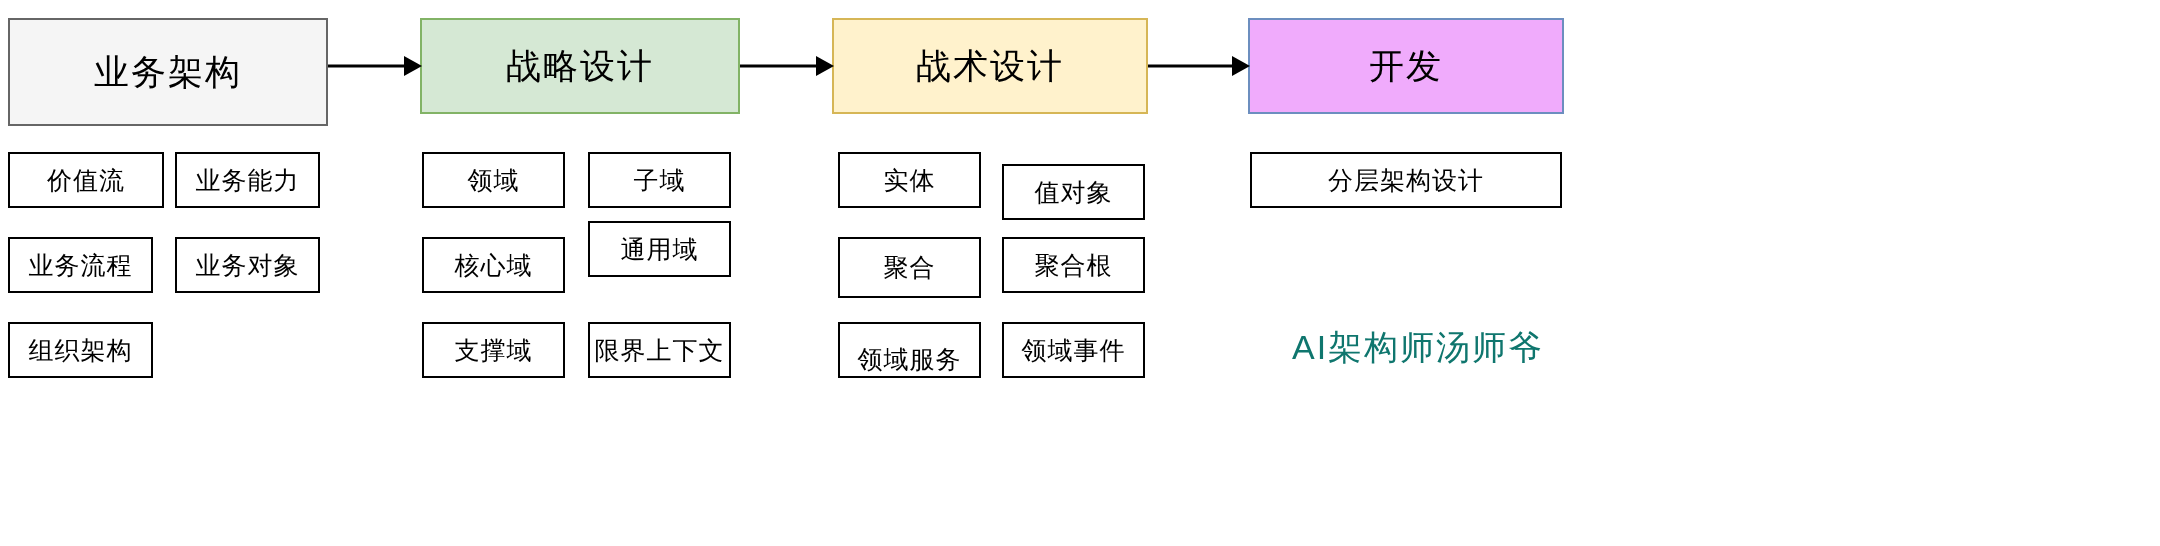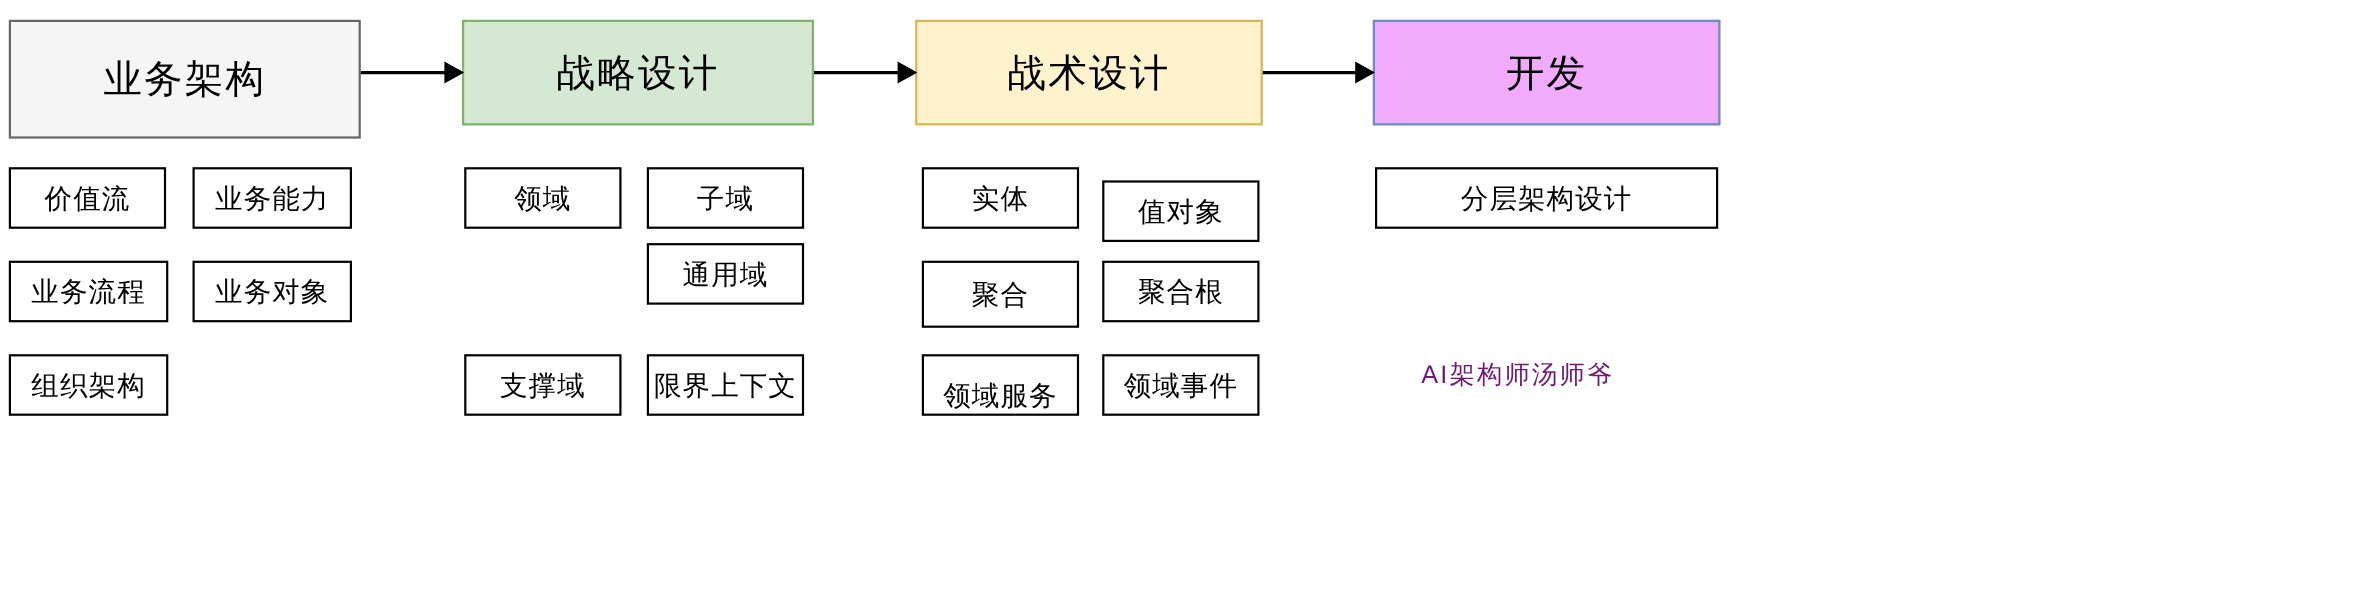--- a/index.html
+++ b/index.html
@@ -59,22 +59,22 @@
 
   
   .arrow-svg {
     position: absolute;
     overflow: visible;
   }
 
   
   .watermark {
     position: absolute;
-    font-size: 23px;
-    color: #701a75;
+    font-size: 34px;
+    color: #0f766e;
     letter-spacing: 2px;
     white-space: nowrap;
     user-select: none;
   }
 </style>
 </head>
 <body>
 
 <div id="canvas">
 
@@ -102,21 +102,21 @@
   <svg class="arrow-svg" style="left:740px; top:50px;" width="94" height="32" viewBox="0 0 94 32">
     <line x1="0" y1="16" x2="78" y2="16" stroke="#000000" stroke-width="3"></line>
     <polygon points="76,6 94,16 76,26" fill="#000000"></polygon>
   </svg>
 
   <svg class="arrow-svg" style="left:1148px; top:50px;" width="102" height="32" viewBox="0 0 102 32">
     <line x1="0" y1="16" x2="86" y2="16" stroke="#000000" stroke-width="3"></line>
     <polygon points="84,6 102,16 84,26" fill="#000000"></polygon>
   </svg>
 
-  <div class="item-box" style="left:8px; top:152px; width:143px; height:56px;">
+  <div class="item-box" style="left:8px; top:152px; width:156px; height:56px;">
     <span>价值流</span>
   </div>
   <div class="item-box" style="left:175px; top:152px; width:145px; height:56px;">
     <span>业务能力</span>
   </div>
 
   <div class="item-box" style="left:8px; top:237px; width:145px; height:56px;">
     <span>业务流程</span>
   </div>
   <div class="item-box" style="left:175px; top:237px; width:145px; height:56px;">
@@ -127,20 +127,23 @@
     <span>组织架构</span>
   </div>
 
   <div class="item-box" style="left:422px; top:152px; width:143px; height:56px;">
     <span>领域</span>
   </div>
   <div class="item-box" style="left:588px; top:152px; width:143px; height:56px;">
     <span>子域</span>
   </div>
 
+  <div class="item-box" style="left:422px; top:237px; width:143px; height:56px;">
+    <span>核心域</span>
+  </div>
   <div class="item-box" style="left:588px; top:221px; width:143px; height:56px;">
     <span>通用域</span>
   </div>
 
   <div class="item-box" style="left:422px; top:322px; width:143px; height:56px;">
     <span>支撑域</span>
   </div>
   <div class="item-box" style="left:588px; top:322px; width:143px; height:56px;">
     <span>限界上下文</span>
   </div>

